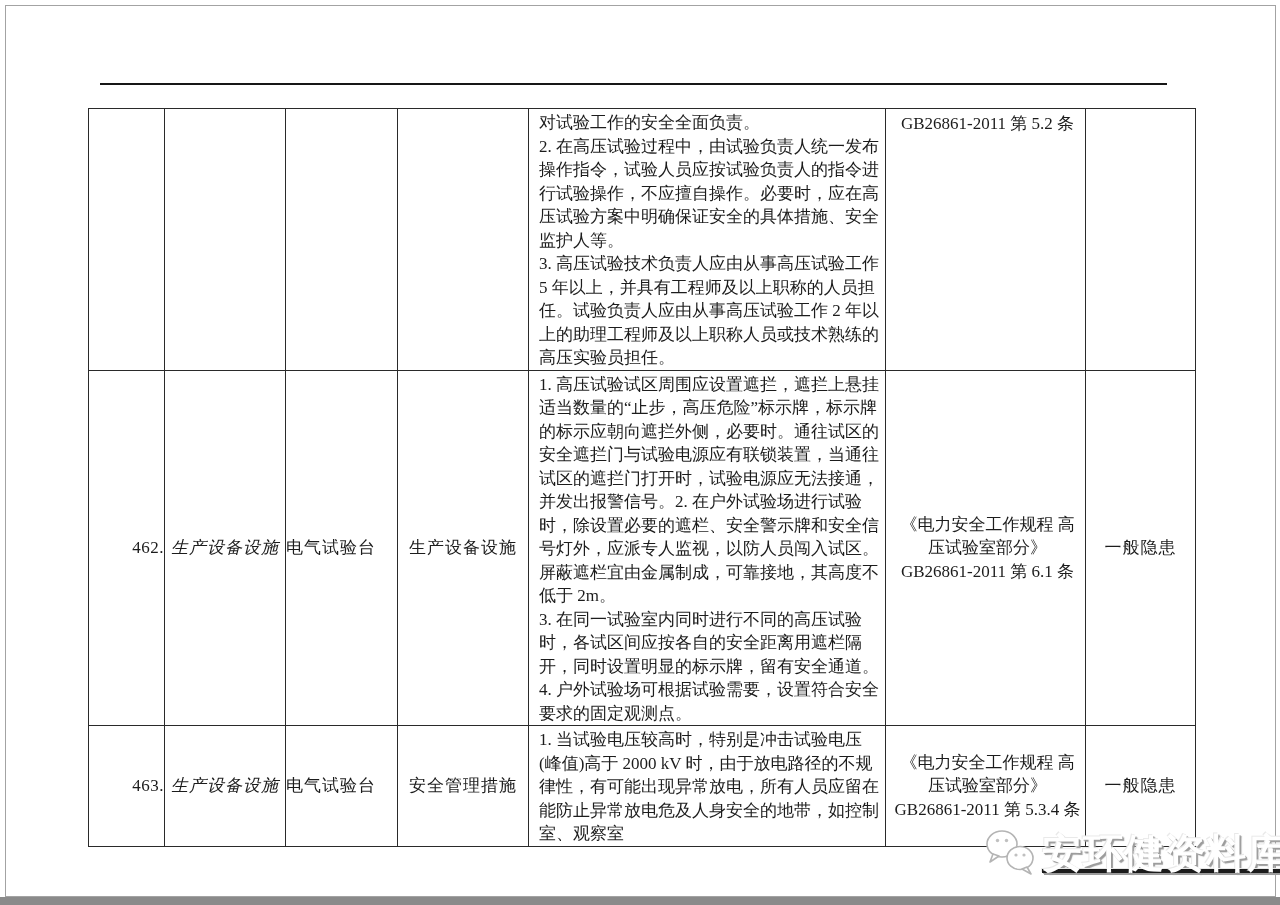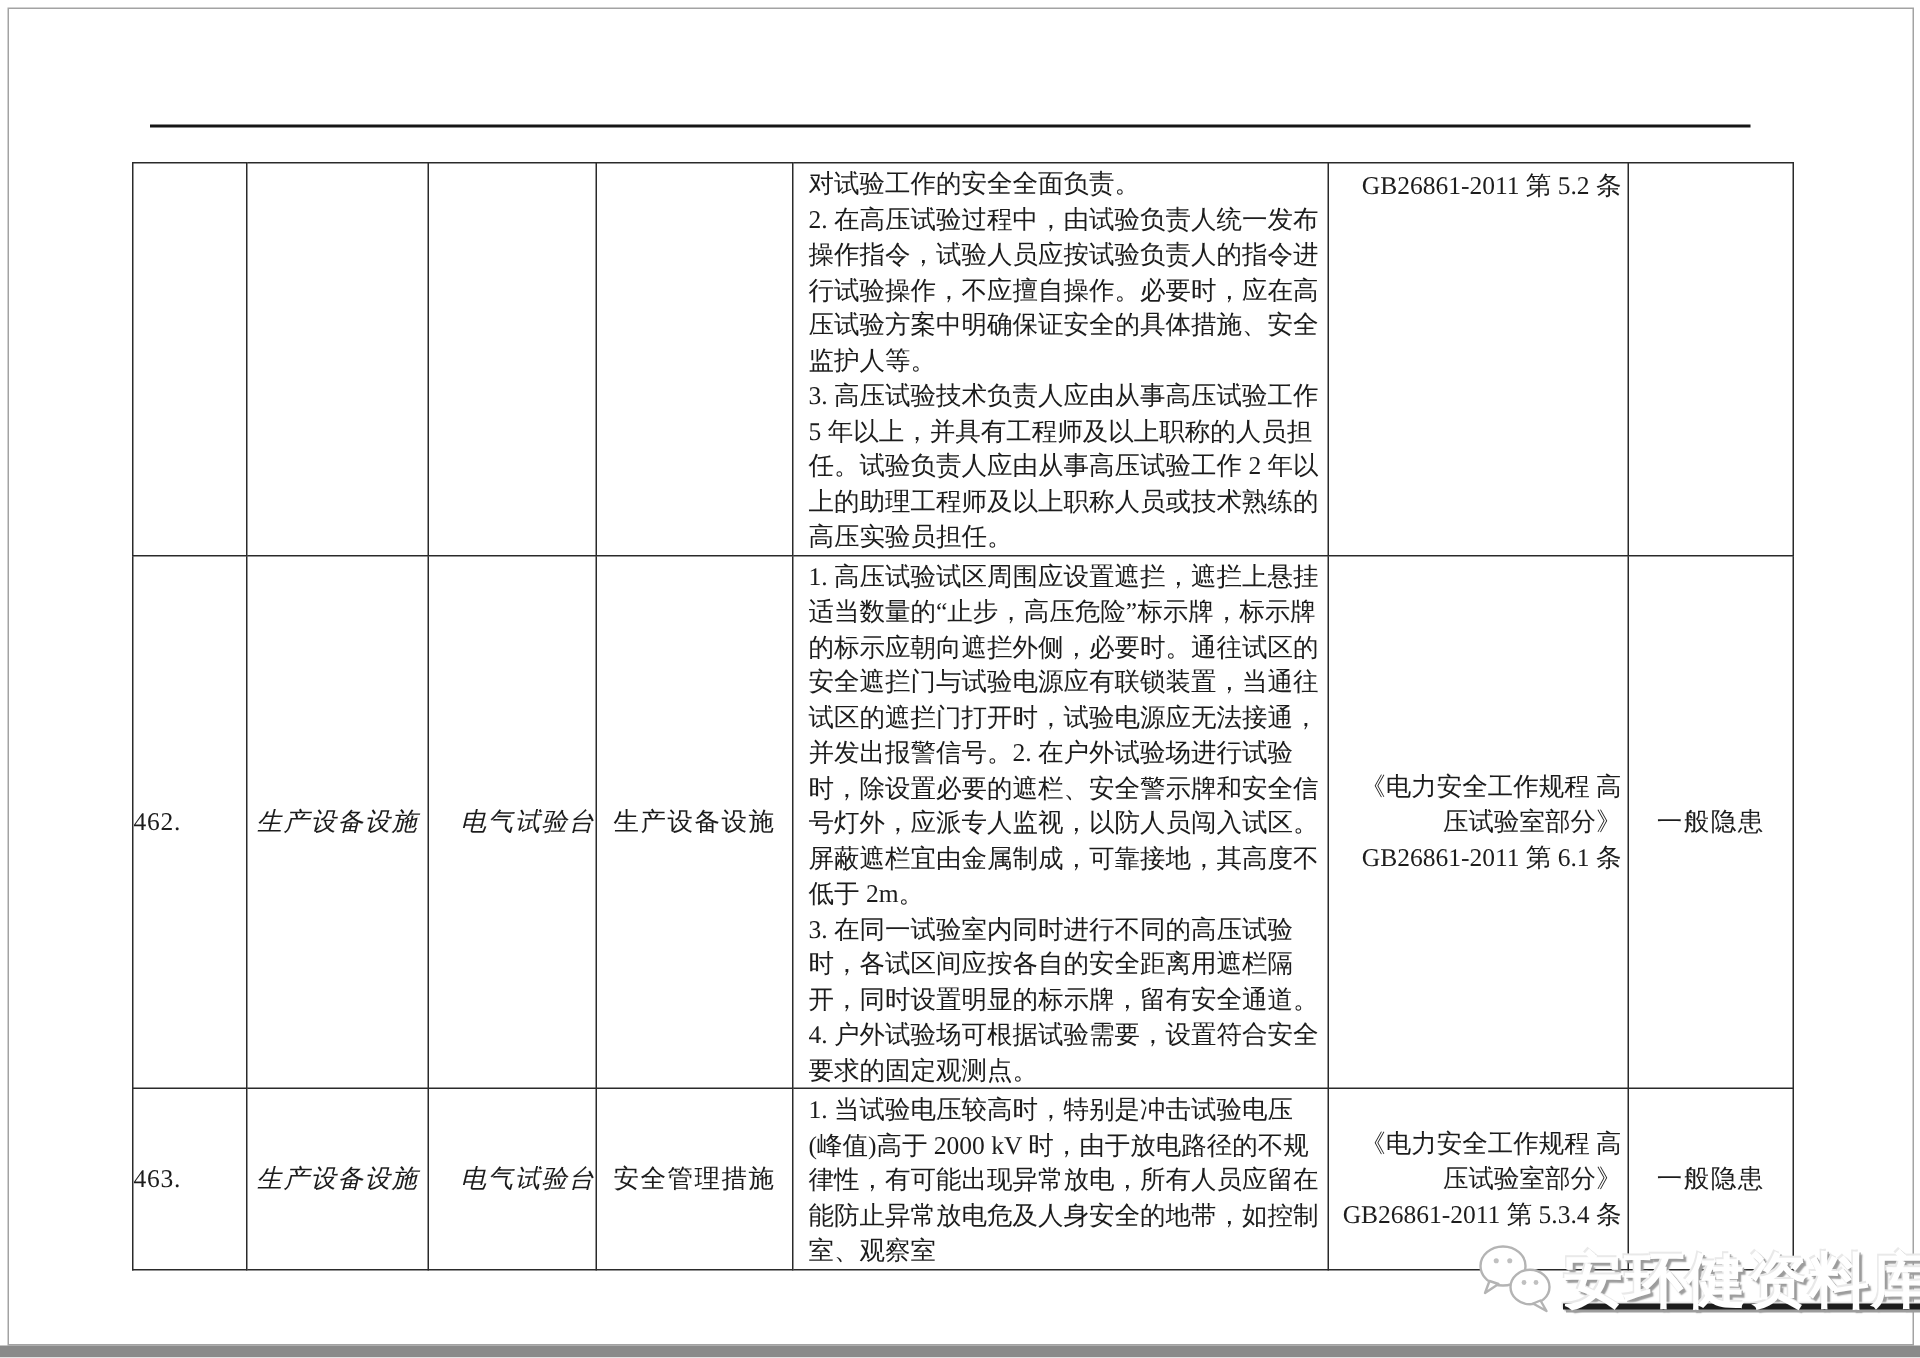--- a/index.html
+++ b/index.html
@@ -40,32 +40,32 @@
   table.doc-table td {
     border: 1px solid #2a2a2a;
     font-size: 17px;
     line-height: 23.5px;
     vertical-align: middle;
     overflow: hidden;
   }
   tr.row-cont   { height: 232px; }
   tr.row-462    { height: 338px; }
   tr.row-463    { height: 96px;  }
-  td.c-no       { text-align: left; letter-spacing: 0.5px; }
+  td.c-no       { text-align: right; letter-spacing: 0.5px; }
   td.c-cat      { text-align: center; letter-spacing: 1px; font-style: italic; }
-  td.c-equip    { text-align: right; letter-spacing: 1px; font-style: italic; }
+  td.c-equip    { text-align: left; letter-spacing: 1px; }
   td.c-meas     { text-align: center; letter-spacing: 1px; }
   td.c-content  {
     vertical-align: top;
     text-align: left;
     padding: 2px 6px 0 10px;
     white-space: pre-wrap;
   }
   td.c-ref {
-    text-align: right;
+    text-align: center;
     padding: 0 4px 0 8px;
     white-space: pre-wrap;
     line-height: 26px;
   }
   td.c-ref.top { vertical-align: top; padding-top: 3px; }
   td.c-sev { text-align: center; letter-spacing: 1px; margin-top: 32px; }
 
   .watermark {
     position: absolute;
     left: 980px; top: 818px;

